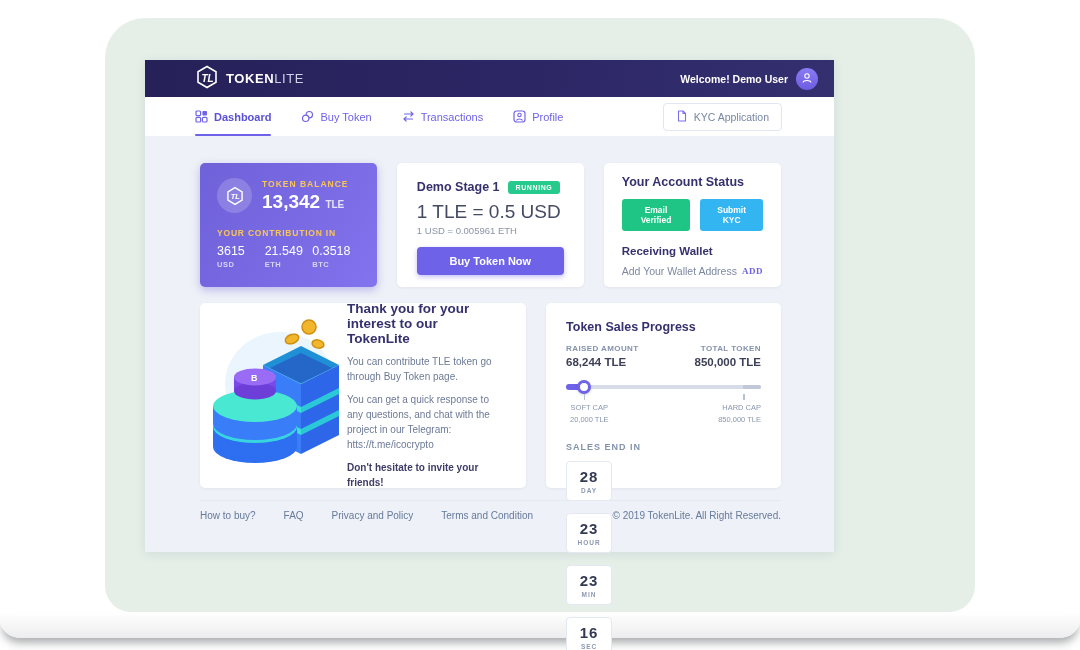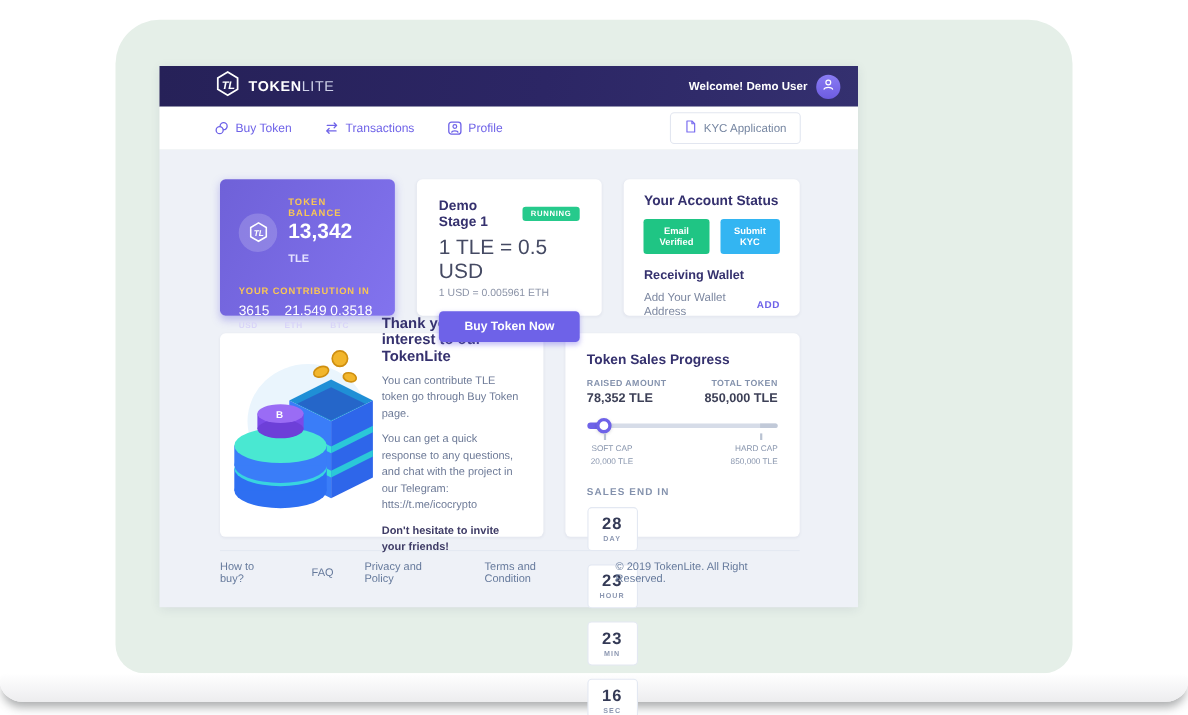--- a/index.html
+++ b/index.html
@@ -8,21 +8,21 @@
 
   
   .screen { position:absolute; left:105px; top:18px; width:870px; height:594px;
             background:#e5efe8; border-radius:40px 40px 26px 26px; }
   .base { position:absolute; left:0; top:612px; width:1080px; height:26px;
           background:linear-gradient(#ffffff,#ededef);
           border-radius:12px 12px 22px 22px / 8px 8px 20px 20px;
           box-shadow:0 7px 9px -2px rgba(70,75,78,.45); }
 
   
-  .dashboard { position:absolute; left:145px; top:60px; width:635px; height:492px;
+  .dashboard { position:absolute; left:145px; top:60px; width:689px; height:492px;
                box-shadow:0 2px 10px rgba(40,50,90,.10); }
 
   
   .navbar { height:37px; background:linear-gradient(100deg,#262158 0%,#2c2665 55%,#34306f 100%);
             display:flex; align-items:center; padding:0 16px 0 50px; }
   .logo { display:flex; align-items:center; gap:7px; }
   .logo-text { font-size:13px; letter-spacing:.6px; color:#ffffff; font-weight:bold; }
   .logo-text .lite { font-weight:normal; color:#cfd2e9; }
   .nav-right { margin-left:auto; display:flex; align-items:center; gap:8px; }
   .welcome { color:#ffffff; font-size:10.5px; font-weight:bold; }
@@ -73,21 +73,21 @@
 
   
   .card.account { width:212px; height:124px; padding:12px 18px; }
   .acct-badges { display:flex; gap:10px; margin-top:10px; }
   .acct-badge { color:#fff; font-size:8.5px; font-weight:bold; padding:6px 10px; border-radius:3px; cursor:pointer;text-align:center; }
   .acct-badge.green { background:#1fc584; }
   .acct-badge.blue { background:#33b5f2; }
   .wallet-title { font-size:11.5px; font-weight:bold; color:#35316e; margin-top:14px; }
   .wallet-row { display:flex; align-items:center; margin-top:8px; }
   .wallet-text { font-size:10.5px; color:#7d88a1; }
-  .wallet-add { margin-left:auto; font-size:9px; font-weight:bold; letter-spacing:.5px; color:#6e62e8; cursor:pointer; }
+  .wallet-add { margin-left:auto; font-size:9px; font-weight:bold; letter-spacing:.5px; color:#6e62e8; cursor:pointer;font-family:Liberation Serif, serif; }
 
   
   .row2 { margin-top:16px; }
   .card.thanks { width:390px; height:185px; display:flex; align-items:center; padding:10px 22px 10px 8px; }
   .illus { width:135px; flex:none; }
   .thanks-text { flex:1; padding-left:4px; }
   .thanks-title { font-size:13.5px; font-weight:bold; color:#35316e; }
   .thanks-p { font-size:10px; color:#6d7a97; line-height:1.5; margin-top:8px; }
   .thanks-p.strong { color:#3f3c66; font-weight:bold; }
 
@@ -146,20 +146,31 @@
             <svg width="12" height="12" viewBox="0 0 12 12">
               <circle cx="6" cy="4" r="2.2" fill="none" stroke="#ffffff" stroke-width="1.1"></circle>
               <path d="M2 10.5 C2.5 7.8 9.5 7.8 10 10.5" fill="none" stroke="#ffffff" stroke-width="1.1"></path>
             </svg>
           </span>
         </span>
       </div>
     </header>
 
     <nav class="tabbar">
+      <div class="tab active">
+        <span>
+          <svg width="13" height="13" viewBox="0 0 13 13">
+            <rect x="1" y="1" width="4.6" height="4.6" rx="1" fill="none" stroke="#6f63e8" stroke-width="1.2"></rect>
+            <rect x="7.4" y="1" width="4.6" height="4.6" rx="1" fill="#6f63e8"></rect>
+            <rect x="1" y="7.4" width="4.6" height="4.6" rx="1" fill="none" stroke="#6f63e8" stroke-width="1.2"></rect>
+            <rect x="7.4" y="7.4" width="4.6" height="4.6" rx="1" fill="none" stroke="#6f63e8" stroke-width="1.2"></rect>
+          </svg>
+        </span>
+        <span>Dashboard</span>
+      </div>
       <div class="tab">
         <span>
           <svg width="13" height="13" viewBox="0 0 13 13">
             <circle cx="8.3" cy="4.7" r="3.2" fill="none" stroke="#6f63e8" stroke-width="1.2"></circle>
             <circle cx="4.7" cy="8.3" r="3.2" fill="#ffffff" stroke="#6f63e8" stroke-width="1.2"></circle>
           </svg>
         </span>
         <span>Buy Token</span>
       </div>
       <div class="tab">
@@ -289,21 +300,21 @@
             <p class="thanks-p">You can get a quick response to any questions, and chat with the project in our Telegram: htts://t.me/icocrypto</p>
             <p class="thanks-p strong">Don't hesitate to invite your friends!</p>
           </div>
         </section>
 
         <section class="card progress">
           <div class="card-title">Token Sales Progress</div>
           <div class="amounts">
             <div>
               <div class="amt">RAISED AMOUNT</div>
-              <div class="amt-val">78,352 TLE</div>
+              <div class="amt-val">68,244 TLE</div>
             </div>
             <div class="amt-right">
               <div class="amt">TOTAL TOKEN</div>
               <div class="amt-val">850,000 TLE</div>
             </div>
           </div>
           <div class="slider">
             <div class="track"></div>
             <div class="track-end" style="width: 9%;"></div>
             <div class="fill" style="width: 9%;"></div>

